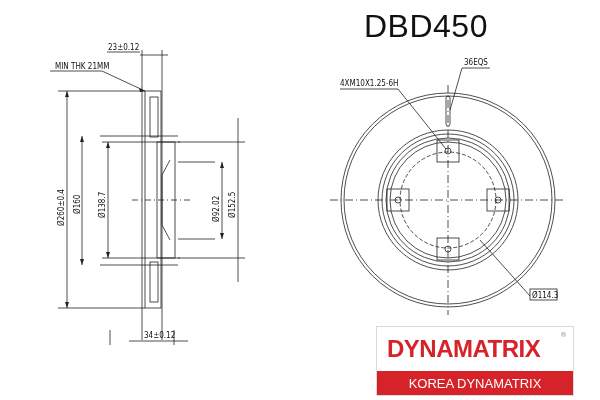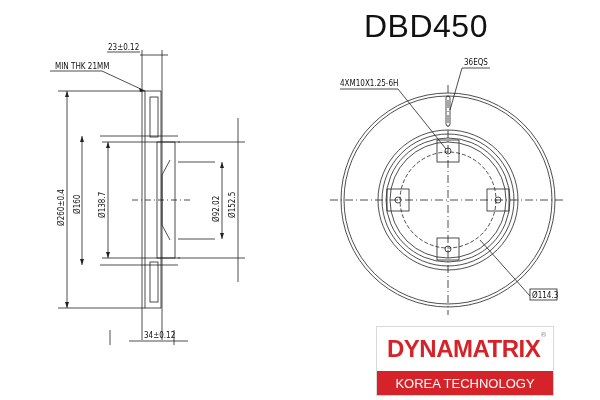--- a/index.html
+++ b/index.html
@@ -1,20 +1,20 @@
 <!DOCTYPE html>
 <html><head>
   <meta charset="utf-8">
   <style>
     html, body { margin: 0; padding: 0; background: #ffffff; }
     body { width: 600px; height: 400px; position: relative; overflow: hidden; font-family: "DejaVu Sans", sans-serif; }
     .title { position: absolute; left: 364px; top: 8px; font-family: "Liberation Sans", sans-serif; font-size: 32px; color: #111; letter-spacing: 0.5px; }
     svg.drawing { position: absolute; left: 0; top: 0; }
     .dim { font-family: "DejaVu Sans Condensed", "DejaVu Sans", sans-serif; font-size: 8px; fill: #111; }
-    .logo { position: absolute; left: 376px; top: 326px; width: 178px; height: 70px; border: 1px solid #d9d9d9; background: #fff; box-sizing: border-box; padding-left: 24px; }
+    .logo { position: absolute; left: 376px; top: 326px; width: 198px; height: 70px; border: 1px solid #d9d9d9; background: #fff; box-sizing: border-box; padding-left: 24px; }
     .logo .brand { position: absolute; left: 10px; top: 8px; font-family: "Liberation Sans", sans-serif; font-weight: bold; font-size: 24px; color: #d6232a; letter-spacing: -0.5px; }
     .logo .reg { position: absolute; right: 6px; top: 4px; font-size: 7px; color: #999; }
     .logo .band { position: absolute; left: 0; right: 0; bottom: 0; height: 24px; background: #d6232a; color: #fff; font-family: "Liberation Sans", sans-serif; font-size: 13px; display: flex; align-items: center; justify-content: center; }
   </style>
 </head>
 <body>
 
 <div class="title">DBD450</div>
 
 <svg class="drawing" width="600" height="400" viewBox="0 0 600 400" xmlns="http://www.w3.org/2000/svg">
@@ -109,14 +109,14 @@
   <g class="dim">
     <text x="340" y="86">4XM10X1.25-6H</text>
     <text x="464" y="65">36EQS</text>
     <text x="532" y="298">Ø114.3</text>
   </g>
 </svg>
 
 <div class="logo">
   <span class="brand">DYNAMATRIX</span>
   <span class="reg">®</span>
-  <div class="band">KOREA TECHNOLOGY</div>
+  <div class="band">KOREA DYNAMATRIX</div>
 </div>
 
 </body></html>

